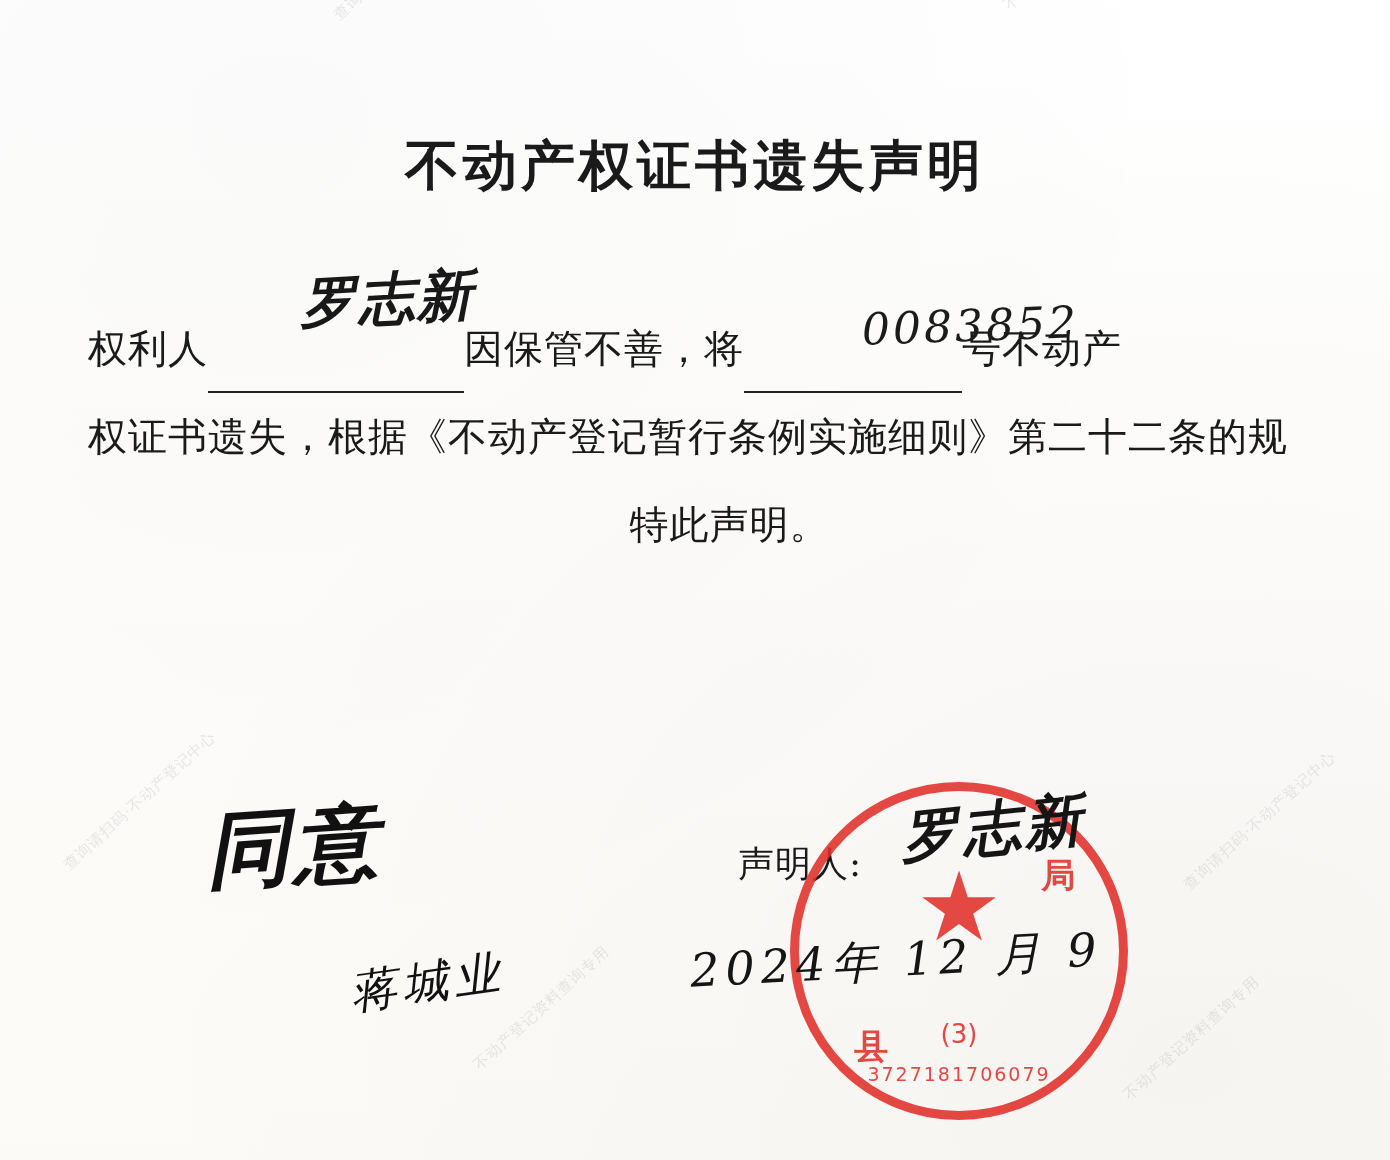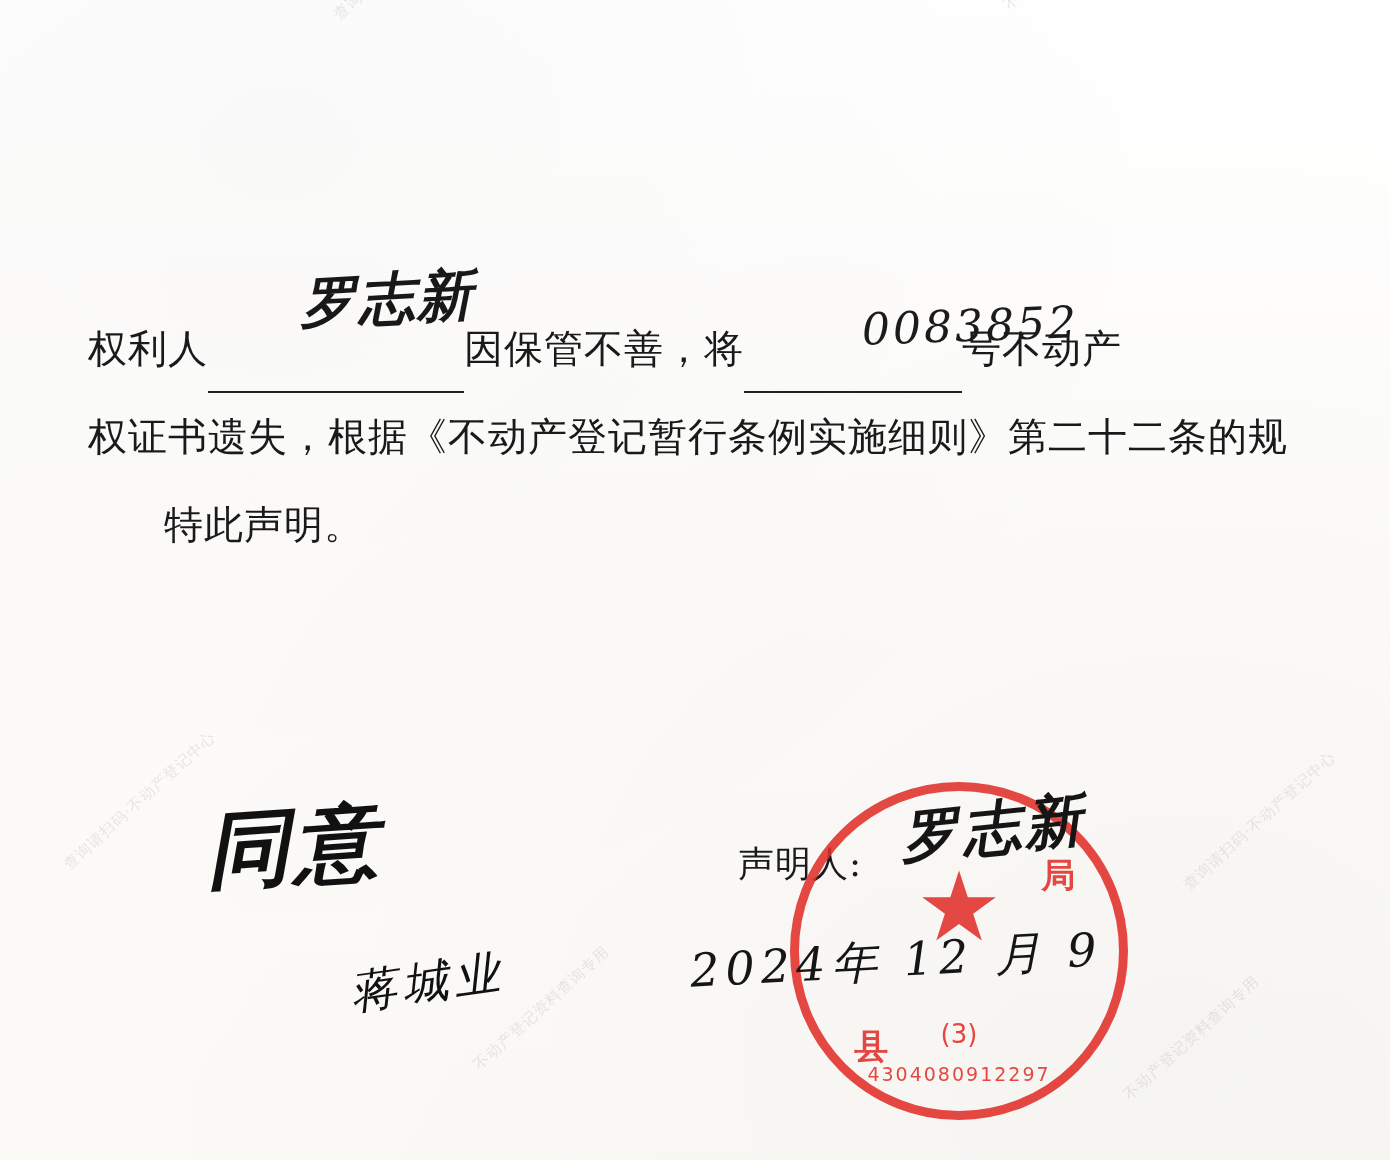--- a/index.html
+++ b/index.html
@@ -60,21 +60,21 @@
     top: 305px;
     font-size: 39px;
     line-height: 88px;
     letter-spacing: 1px;
   }
 
   .line {
     display: block;
     white-space: nowrap;
   }
-  .line.indent { text-indent: 76px; }
+  .line.indent { text-indent: 76px; text-align: center; }
 
   .fill {
     display: inline-block;
     border-bottom: 2px solid #222;
     text-align: center;
     vertical-align: bottom;
     height: 46px;
     position: relative;
   }
   .fill-name { width: 256px; }
@@ -235,20 +235,21 @@
 
   <div class="paper-tone"></div>
 
   <div class="watermark" style="left:330px; top:10px; transform: rotate(-42deg);">查询请扫码·不动产登记中心</div>
   <div class="watermark" style="left:1000px; top:0px; transform: rotate(-42deg);">不动产登记资料查询专用</div>
   <div class="watermark" style="left:60px; top:860px; transform: rotate(-42deg);">查询请扫码·不动产登记中心</div>
   <div class="watermark" style="left:470px; top:1060px; transform: rotate(-42deg);">不动产登记资料查询专用</div>
   <div class="watermark" style="left:1180px; top:880px; transform: rotate(-42deg);">查询请扫码·不动产登记中心</div>
   <div class="watermark" style="left:1120px; top:1090px; transform: rotate(-42deg);">不动产登记资料查询专用</div>
 
+  <div class="title">不动产权证书遗失声明</div>
 
   <div class="body-text">
     <span class="line">
       <span>权利人</span><span class="fill fill-name"></span><span>因保管不善，将</span><span class="fill fill-num"></span><span>号不动产</span>
     </span>
     <span class="line">权证书遗失，根据《不动产登记暂行条例实施细则》第二十二条的规</span>
     <span class="line indent">特此声明。</span>
   </div>
 
   <div class="hand hand-name">罗志新</div>
@@ -262,17 +263,17 @@
   <div class="date-line">2024年 12 月 9</div>
 
   <div class="seal">
     <div class="seal-inner">
       <div class="seal-arc-char" style="transform: rotate(-125deg) translate(0, -128px) rotate(125deg);">县</div>
       <div class="seal-arc-char" style="transform: rotate(40deg) translate(0, -128px) rotate(-40deg);">局</div>
       <div class="seal-star">
           <span>★</span>
         </div>
       <div class="seal-paren">(3)</div>
-      <div class="seal-code">4304080912297</div>
+      <div class="seal-code">3727181706079</div>
     </div>
   </div>
 
 </div>
 
 </body></html>

